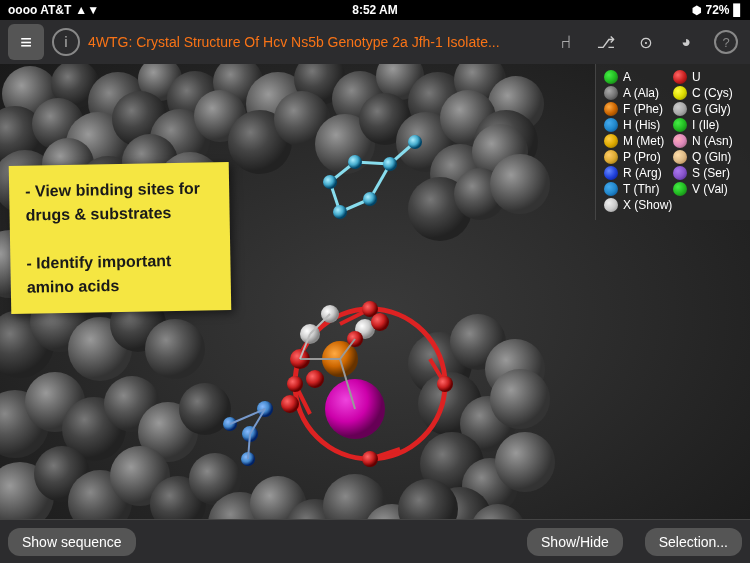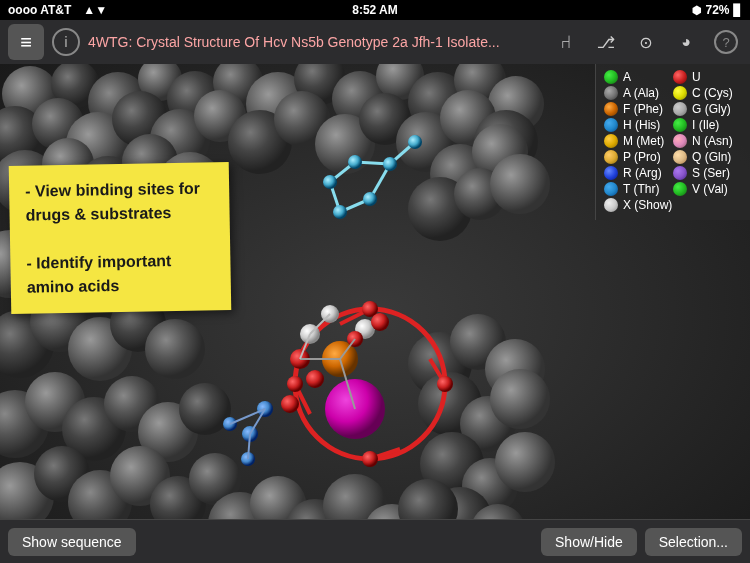--- a/index.html
+++ b/index.html
@@ -13,21 +13,21 @@
       display: flex;
       align-items: center;
       justify-content: space-between;
       padding: 0 8px;
       color: #fff;
       font-size: 12px;
       font-weight: 600;
       position: relative;
       z-index: 100;
     }
-    #status-bar .left { display: flex; align-items: center; gap: 12px; }
+    #status-bar .left { display: flex; align-items: center; gap: 4px; }
     #status-bar .center { position: absolute; left: 50%; transform: translateX(-50%); }
     #status-bar .right { display: flex; align-items: center; gap: 4px; }
 
     
     #title-bar {
       width: 750px;
       height: 44px;
       background: #2c2c2e;
       display: flex;
       align-items: center;
@@ -48,21 +48,21 @@
       border: 2px solid #888;
       border-radius: 50%;
       display: flex; align-items: center; justify-content: center;
       color: #888;
       font-weight: bold;
       font-size: 14px;
       cursor: pointer;
     }
     #title-bar .title {
       flex: 1;
-      color: #fca5a5;
+      color: #f97316;
       font-size: 14px;
       font-weight: 500;
       overflow: hidden;
       text-overflow: ellipsis;
       white-space: nowrap;
     }
     #title-bar .icon-btn {
       width: 32px; height: 32px;
       display: flex; align-items: center; justify-content: center;
       cursor: pointer;
@@ -147,21 +147,21 @@
       display: flex;
       align-items: center;
       padding: 0 8px;
       border-top: 1px solid #444;
       z-index: 100;
     }
     .bottom-btn {
       background: #555;
       color: #fff;
       border: none;
-      border-radius: 6px;
+      border-radius: 12px;
       padding: 6px 14px;
       font-size: 14px;
       cursor: pointer;
       white-space: nowrap;
     }
     #bottom-bar .spacer { flex: 1; }
   </style>
 </head>
 <body>
 
@@ -510,17 +510,17 @@
       drugs &amp; substrates<br>
       <br>
       - Identify important<br>
       amino acids
     </div>
   </div>
 
   <div id="bottom-bar">
     <button class="bottom-btn">Show sequence</button>
     <div class="spacer"></div>
-    <button class="bottom-btn" style="margin-right:8px;">Show/Hide</button>
+    <button class="bottom-btn" style="margin-right:22px;">Show/Hide</button>
     <button class="bottom-btn">Selection...</button>
   </div>
 
 </div>
 
 </body></html>

